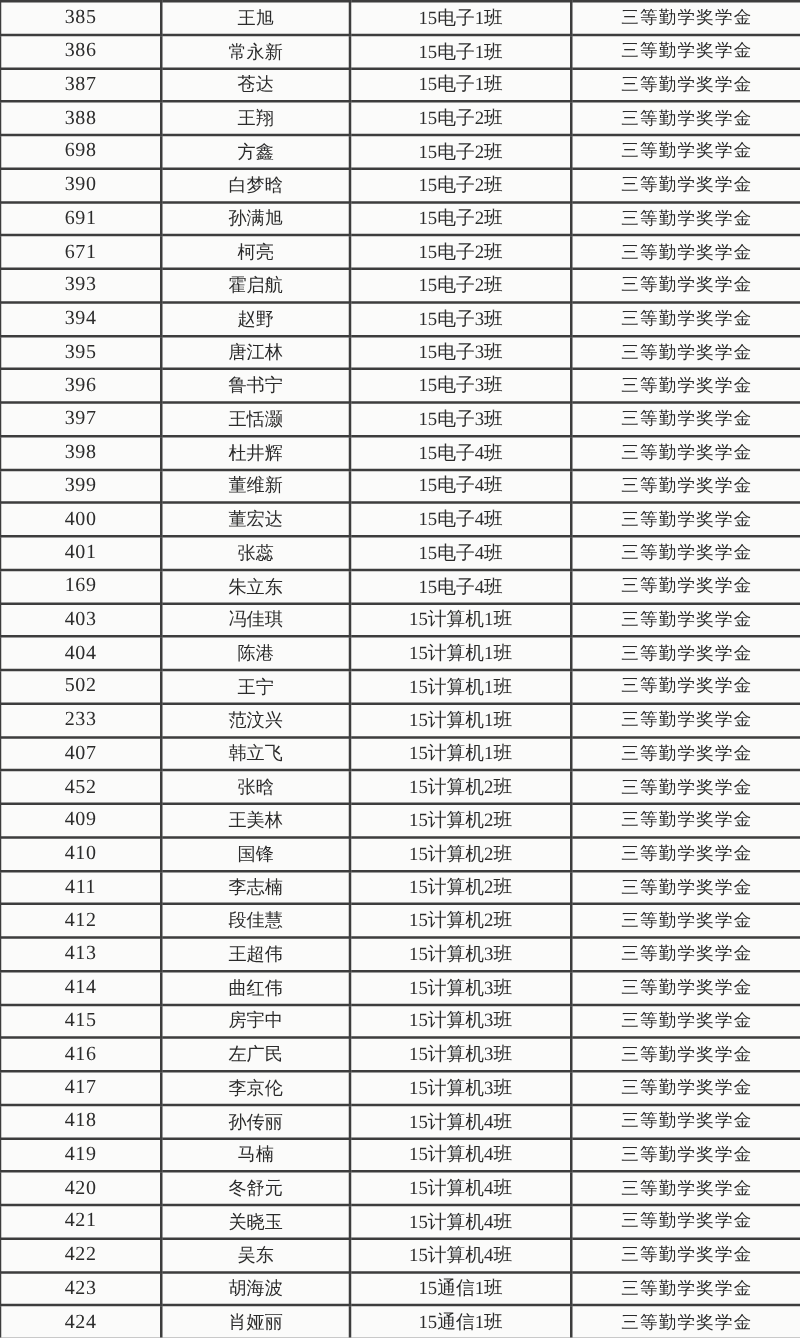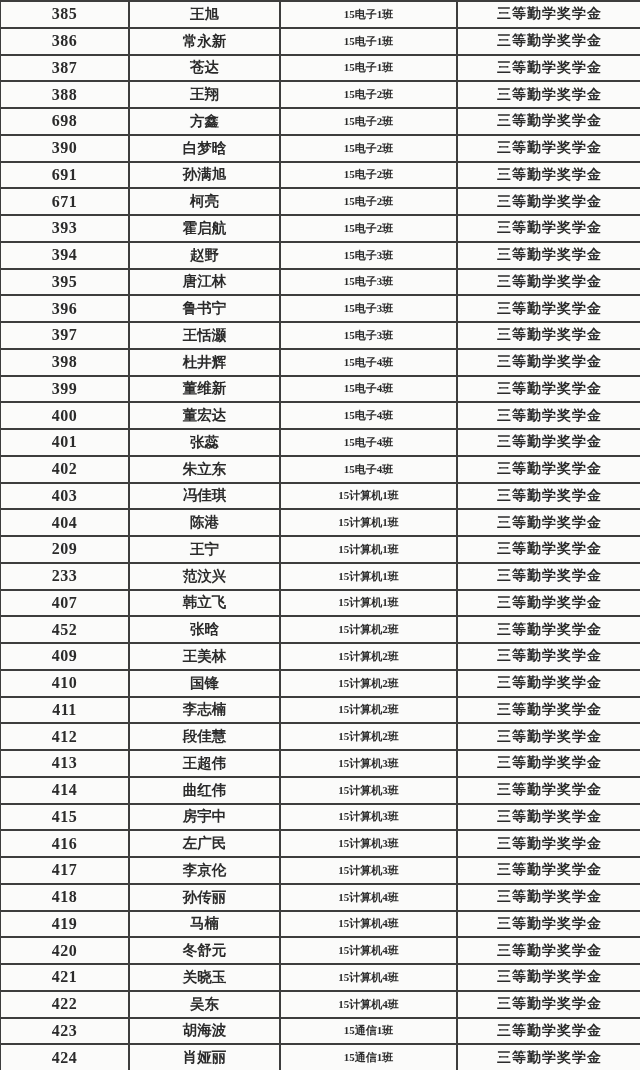--- a/index.html
+++ b/index.html
@@ -8,21 +8,20 @@
   }
   body {
     width: 640px;
     height: 1070px;
     background: #f4f4f2;
     overflow: hidden;
   }
   .page {
     width: 623px;
     height: 1070px;
-    font-weight: bold;
   }
   table.award-table {
     border-collapse: collapse;
     table-layout: fixed;
     width: 642px;
     height: 1070px;
     margin-left: -1px;
     background: #fbfbfa;
   }
   table.award-table td {
@@ -30,21 +29,21 @@
     text-align: center;
     vertical-align: middle;
     padding: 0;
     font-family: "Liberation Serif", "DejaVu Serif", serif;
     color: #2b2b2b;
     overflow: hidden;
     white-space: nowrap;
   }
   td.c0 { font-size: 16px; letter-spacing: 0.5px; }
   td.c1 { font-size: 14.5px; }
-  td.c2 { font-size: 11px; }
+  td.c2 { font-size: 15px; }
   td.c3 { font-size: 14px; letter-spacing: 1px; }
 </style>
 </head>
 <body>
 
 <div class="page">
   <table class="award-table">
     <colgroup>
       <col style="width:129px">
       <col style="width:151px">
@@ -148,39 +147,39 @@
           <td class="c2">15电子4班</td>
           <td class="c3">三等勤学奖学金</td>
         </tr>
         <tr style="height: 26.75px;">
           <td class="c0">401</td>
           <td class="c1">张蕊</td>
           <td class="c2">15电子4班</td>
           <td class="c3">三等勤学奖学金</td>
         </tr>
         <tr style="height: 26.75px;">
-          <td class="c0">402</td>
+          <td class="c0">169</td>
           <td class="c1">朱立东</td>
           <td class="c2">15电子4班</td>
           <td class="c3">三等勤学奖学金</td>
         </tr>
         <tr style="height: 26.75px;">
           <td class="c0">403</td>
           <td class="c1">冯佳琪</td>
           <td class="c2">15计算机1班</td>
           <td class="c3">三等勤学奖学金</td>
         </tr>
         <tr style="height: 26.75px;">
           <td class="c0">404</td>
           <td class="c1">陈港</td>
           <td class="c2">15计算机1班</td>
           <td class="c3">三等勤学奖学金</td>
         </tr>
         <tr style="height: 26.75px;">
-          <td class="c0">209</td>
+          <td class="c0">502</td>
           <td class="c1">王宁</td>
           <td class="c2">15计算机1班</td>
           <td class="c3">三等勤学奖学金</td>
         </tr>
         <tr style="height: 26.75px;">
           <td class="c0">233</td>
           <td class="c1">范汶兴</td>
           <td class="c2">15计算机1班</td>
           <td class="c3">三等勤学奖学金</td>
         </tr>

